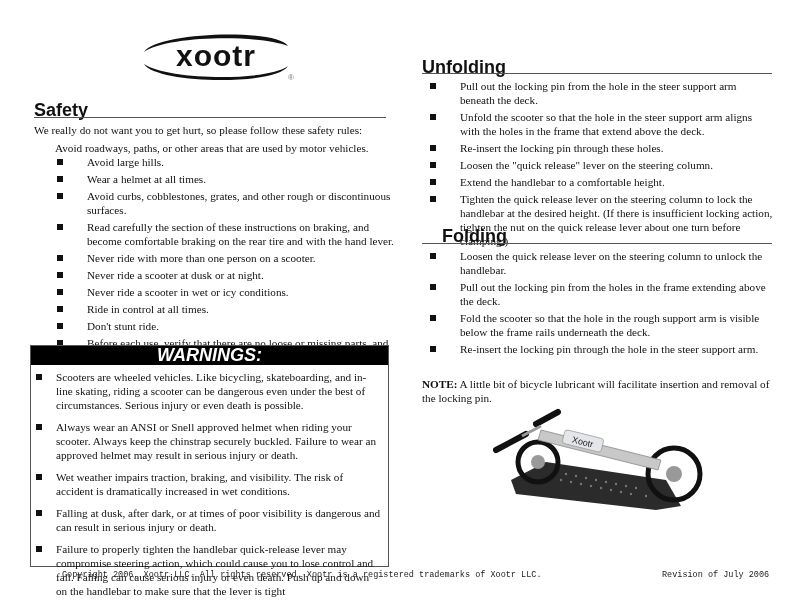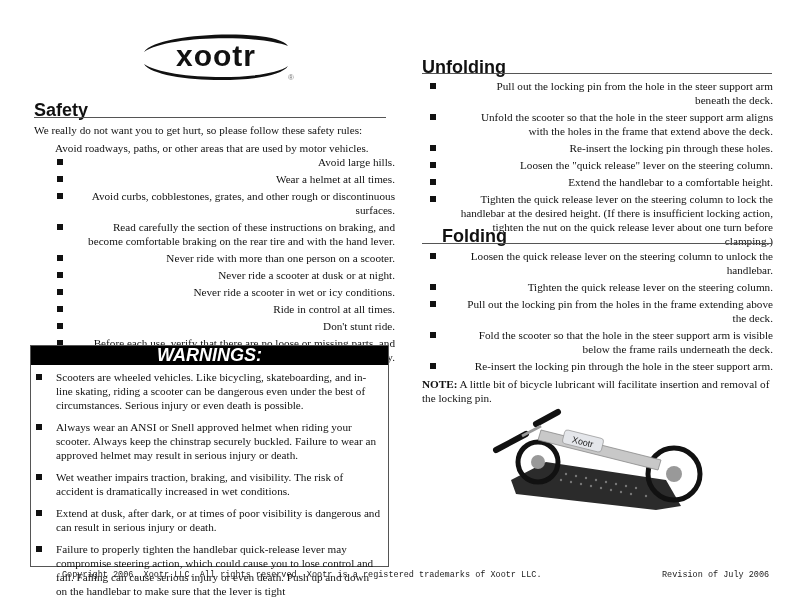--- a/index.html
+++ b/index.html
@@ -5,21 +5,21 @@
   html, body { margin:0; padding:0; background:#ffffff; }
   body { width:808px; height:614px; position:relative; overflow:hidden;
          font-family:"Liberation Serif", "DejaVu Serif", serif; color:#111; }
   .abs { position:absolute; }
   .serif { font-family:"Liberation Serif", "DejaVu Serif", serif; font-size:11.2px; line-height:14px; }
   .sans { font-family:"Liberation Sans", "DejaVu Sans", sans-serif; }
   h2.section { margin:0; font-family:"Liberation Sans", "DejaVu Sans", sans-serif;
                font-weight:bold; font-size:18px; color:#111; }
   .rule { position:absolute; height:1px; background:#555; }
   ul.sq { list-style:none; margin:0; padding:0; }
-  ul.sq li { position:relative; padding-left:32px; margin-bottom:3px;text-align:right; }
+  ul.sq li { position:relative; padding-left:32px; margin-bottom:3px; }
   ul.sq li .bullet { position:absolute; left:2px; top:4px; width:6px; height:6px; background:#111; }
   .warn-box { position:absolute; left:30px; top:345px; width:359px; height:222px;
               border:1px solid #555; box-sizing:border-box; }
   .warn-head { background:#000; color:#fff; text-align:center; height:19px; line-height:19px;
                font-family:"Liberation Sans", "DejaVu Sans", sans-serif; font-weight:bold;
                font-style:italic; font-size:18px; }
   .warn-list { list-style:none; margin:0; padding:5px 6px 0 0; }
   .warn-list li { position:relative; padding-left:25px; margin-bottom:8px; }
   .warn-list li .bullet { position:absolute; left:5px; top:4px; width:6px; height:6px; background:#111; }
   .footer { font-family:Liberation Mono, monospace; font-size:8.5px; color:#222; }
@@ -54,21 +54,21 @@
   <li><span class="bullet"></span><span>Don't stunt ride.</span></li>
   <li><span class="bullet"></span><span>Before each use, verify that there are no loose or missing parts, and that the brake is working properly.</span></li>
 </ul>
 
 <div class="warn-box">
   <div class="warn-head">WARNINGS:</div>
   <ul class="warn-list serif">
     <li><span class="bullet"></span><span>Scooters are wheeled vehicles. Like bicycling, skateboarding, and in-line skating, riding a scooter can be dangerous even under the best of circumstances. Serious injury or even death is possible.</span></li>
     <li><span class="bullet"></span><span>Always wear an ANSI or Snell approved helmet when riding your scooter. Always keep the chinstrap securely buckled. Failure to wear an approved helmet may result in serious injury or death.</span></li>
     <li><span class="bullet"></span><span>Wet weather impairs traction, braking, and visibility. The risk of accident is dramatically increased in wet conditions.</span></li>
-    <li><span class="bullet"></span><span>Extend at dusk, after dark, or at times of poor visibility is dangerous and can result in serious injury or death.</span></li>
+    <li><span class="bullet"></span><span>Falling at dusk, after dark, or at times of poor visibility is dangerous and can result in serious injury or death.</span></li>
     <li><span class="bullet"></span><span>Failure to properly tighten the handlebar quick-release lever may compromise steering action, which could cause you to lose control and fall. Falling can cause serious injury or even death. Push up and down on the handlebar to make sure that the lever is tight</span></li>
   </ul>
 </div>
 
 <div class="abs" style="left:422px; top:57px; width:350px;">
   <h2 class="section">Unfolding</h2>
 </div>
 <div class="rule" style="left:422px; top:73px; width:350px;"></div>
 <ul class="sq serif abs" style="left:428px; top:79px; width:345px;">
   <li><span class="bullet"></span><span>Pull out the locking pin from the hole in the steer support arm beneath the deck.</span></li>
@@ -79,23 +79,23 @@
   <li><span class="bullet"></span><span>Tighten the quick release lever on the steering column to lock the handlebar at the desired height. (If there is insufficient locking action, tighten the nut on the quick release lever about one turn before clamping.)</span></li>
 </ul>
 
 <div class="abs" style="left:442px; top:226px; width:350px;">
   <h2 class="section">Folding</h2>
 </div>
 <div class="rule" style="left:422px; top:243px; width:350px;"></div>
 <ul class="sq serif abs" style="left:428px; top:249px; width:345px;">
   <li><span class="bullet"></span><span>Loosen the quick release lever on the steering column to unlock the handlebar.</span></li>
   <li><span class="bullet"></span></li>
-  <li><span class="bullet"></span><span>Tighten the quick release lever on the steering column.</span></li>
+  <li><span class="bullet"></span></li>
   <li><span class="bullet"></span><span>Pull out the locking pin from the holes in the frame extending above the deck.</span></li>
-  <li><span class="bullet"></span><span>Fold the scooter so that the hole in the steer support arm is visible below the frame rails underneath the deck.</span></li>
+  <li><span class="bullet"></span><span>Fold the scooter so that the hole in the rough support arm is visible below the frame rails underneath the deck.</span></li>
   <li><span class="bullet"></span><span>Re-insert the locking pin through the hole in the steer support arm.</span></li>
 </ul>
 <div class="abs serif" style="left:422px; top:377px; width:350px;">
   <b>NOTE:</b><span> A little bit of bicycle lubricant will facilitate insertion and removal of the locking pin.</span>
 </div>
 
 <div class="abs" style="left:486px; top:402px; width:228px; height:120px;">
   <svg width="228" height="120" viewBox="0 0 228 120">
 
     <path d="M25 78 L 60 60 L 180 78 L 195 104 L 170 108 L 30 92 Z" fill="#2b2b2b"></path>

